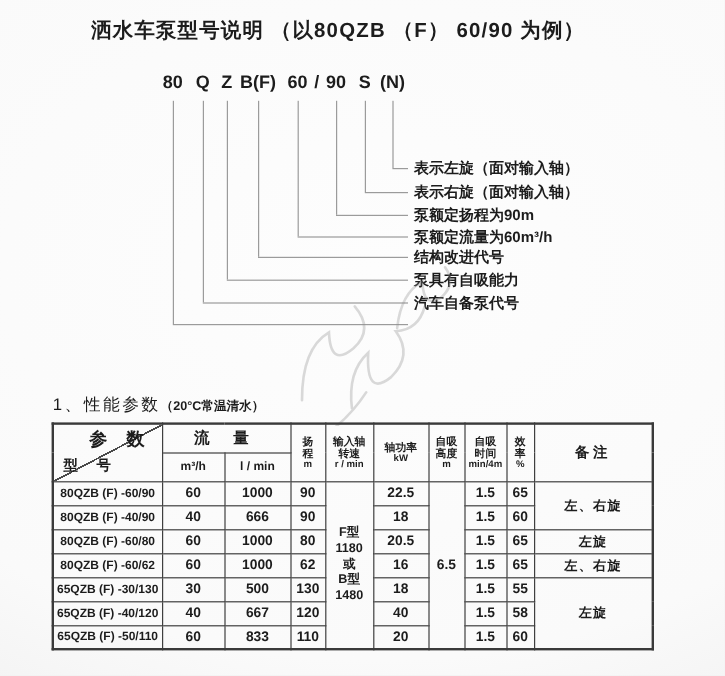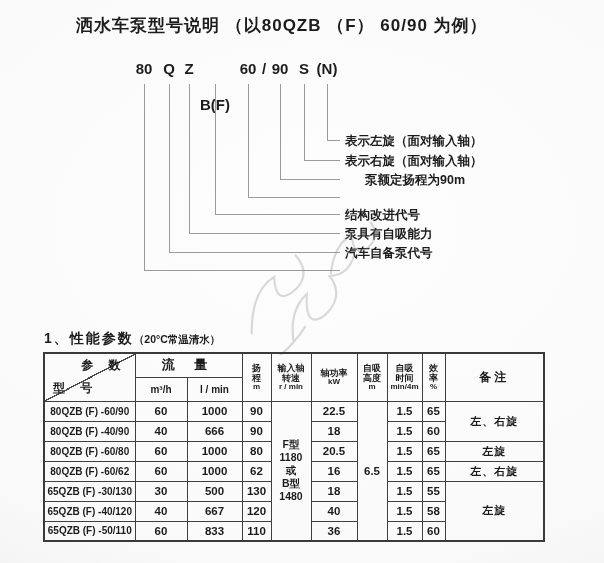--- a/index.html
+++ b/index.html
@@ -25,42 +25,42 @@
   }
   .vline{position:absolute;width:1px;background:#9b9b9b;}
   .hline{position:absolute;height:1px;background:#9b9b9b;}
   .dlabel{
     position:absolute;left:345px;transform:translateY(-50%);
     font-size:12.5px;font-weight:700;white-space:nowrap;
   }
   .watermark{position:absolute;left:215px;top:210px;opacity:.32;pointer-events:none;}
   
   .section-title{position:absolute;left:44px;top:329px;white-space:nowrap;}
-  .section-title .main{font-size:14px;font-weight:700;letter-spacing:2px;}
+  .section-title .main{font-size:14px;font-weight:400;letter-spacing:2px;}
   .section-title .sub{font-size:10.5px;font-weight:700;letter-spacing:0;}
   
   table.perf{
     position:absolute;left:43px;top:352px;
     width:500px;border-collapse:collapse;table-layout:fixed;
     border:2px solid #3a3a3a;
   }
   table.perf th,table.perf td{
     border:1px solid #3f3f3f;text-align:center;vertical-align:middle;
     padding:0;font-weight:700;overflow:hidden;
   }
   table.perf thead tr{height:24px;}
   table.perf tbody tr{height:20px;padding-left:34px;}
   th.diag{position:relative;}
   th.diag::after{
     content:"";position:absolute;inset:0;
     background:linear-gradient(to bottom right,
       transparent calc(50% - 0.7px),#4a4a4a calc(50% - 0.7px),
       #4a4a4a calc(50% + 0.7px),transparent calc(50% + 0.7px));
   }
-  th.diag .param-lab{position:absolute;top:3px;right:8px;font-size:12px;letter-spacing:6px;z-index:1;}
+  th.diag .param-lab{position:absolute;top:3px;right:8px;font-size:15px;letter-spacing:6px;z-index:1;}
   th.diag .model-lab{position:absolute;bottom:4px;left:8px;font-size:12px;letter-spacing:6px;z-index:1;}
   .h-flow{font-size:13px;letter-spacing:8px;margin-top:12px;}
   .h-unit{font-size:10px;}
   .stack{width:1.15em;margin:0 auto;word-break:break-all;line-height:1.15;font-size:9px;}
   .stack3{width:3.3em;margin:0 auto;word-break:break-all;line-height:1.15;font-size:9px;}
   .u-small{font-size:8px;line-height:1.1;}
   td.num{font-size:11.5px;}
   td.model{font-size:10px;white-space:nowrap;}
   td.speed{font-size:10.5px;white-space:pre-line;line-height:1.25;}
   td.remark{font-size:11px;letter-spacing:1px;}
@@ -69,42 +69,43 @@
 <body>
 
 <div class="page">
 
   <h1 class="title">洒水车泵型号说明 （以80QZB （F） 60/90 为例）</h1>
 
   <div class="diagram" id="diagram">
       <span class="code-part" style="left: 144px;">80</span>
       <span class="code-part" style="left: 169px;">Q</span>
       <span class="code-part" style="left: 189px;">Z</span>
-      <span class="code-part" style="left: 215px; margin-top: 36px;">B(F)</span>
+      <span class="code-part" style="left: 215px;">B(F)</span>
       <span class="code-part" style="left: 248px;">60</span>
       <span class="code-part" style="left: 264px;">/</span>
       <span class="code-part" style="left: 280px;">90</span>
       <span class="code-part" style="left: 304px;">S</span>
       <span class="code-part" style="left: 327px;">(N)</span>
       <div class="vline" style="left: 144px; top: 84px; height: 186px;"></div>
       <div class="hline" style="left: 144px; top: 270px; width: 196px;"></div>
       <div class="vline" style="left: 169px; top: 84px; height: 168px;"></div>
       <div class="hline" style="left: 169px; top: 252px; width: 171px;"></div>
       <div class="dlabel" style="top: 253px;">汽车自备泵代号</div>
       <div class="vline" style="left: 189px; top: 84px; height: 149px;"></div>
       <div class="hline" style="left: 189px; top: 233px; width: 151px;"></div>
       <div class="dlabel" style="top: 234px;">泵具有自吸能力</div>
       <div class="vline" style="left: 215px; top: 84px; height: 130px;"></div>
       <div class="hline" style="left: 215px; top: 214px; width: 125px;"></div>
       <div class="dlabel" style="top: 215px;">结构改进代号</div>
       <div class="vline" style="left: 248px; top: 84px; height: 113px;"></div>
       <div class="hline" style="left: 248px; top: 197px; width: 92px;"></div>
+      <div class="dlabel" style="top: 198px;">泵额定流量为60m³/h</div>
       <div class="vline" style="left: 280px; top: 84px; height: 95px;"></div>
       <div class="hline" style="left: 280px; top: 179px; width: 60px;"></div>
-      <div class="dlabel" style="top: 180px; margin-left: 20px;">泵额定扬程为90m</div>
+      <div class="dlabel" style="top: 180px;">泵额定扬程为90m</div>
       <div class="vline" style="left: 304px; top: 84px; height: 76px;"></div>
       <div class="hline" style="left: 304px; top: 160px; width: 36px;"></div>
       <div class="dlabel" style="top: 161px;">表示右旋（面对输入轴）</div>
       <div class="vline" style="left: 327px; top: 84px; height: 56px;"></div>
       <div class="hline" style="left: 327px; top: 140px; width: 13px;"></div>
       <div class="dlabel" style="top: 141px;">表示左旋（面对输入轴）</div>
     </div>
 
   <svg class="watermark" width="200" height="145" viewBox="0 0 200 145">
     <g fill="none" stroke="#8f8f8f" stroke-width="2.2" stroke-linecap="round" transform="rotate(-22 100 72)">
@@ -233,20 +234,20 @@
           <td class="num">120</td>
           <td class="num">40</td>
           <td class="num">1.5</td>
           <td class="num">58</td>
         </tr>
         <tr>
           <td class="model">65QZB (F) -50/110</td>
           <td class="num">60</td>
           <td class="num">833</td>
           <td class="num">110</td>
-          <td class="num">36</td>
+          <td class="num">20</td>
           <td class="num">1.5</td>
           <td class="num">60</td>
         </tr>
       </tbody>
   </table>
 
 </div>
 
 </body></html>

